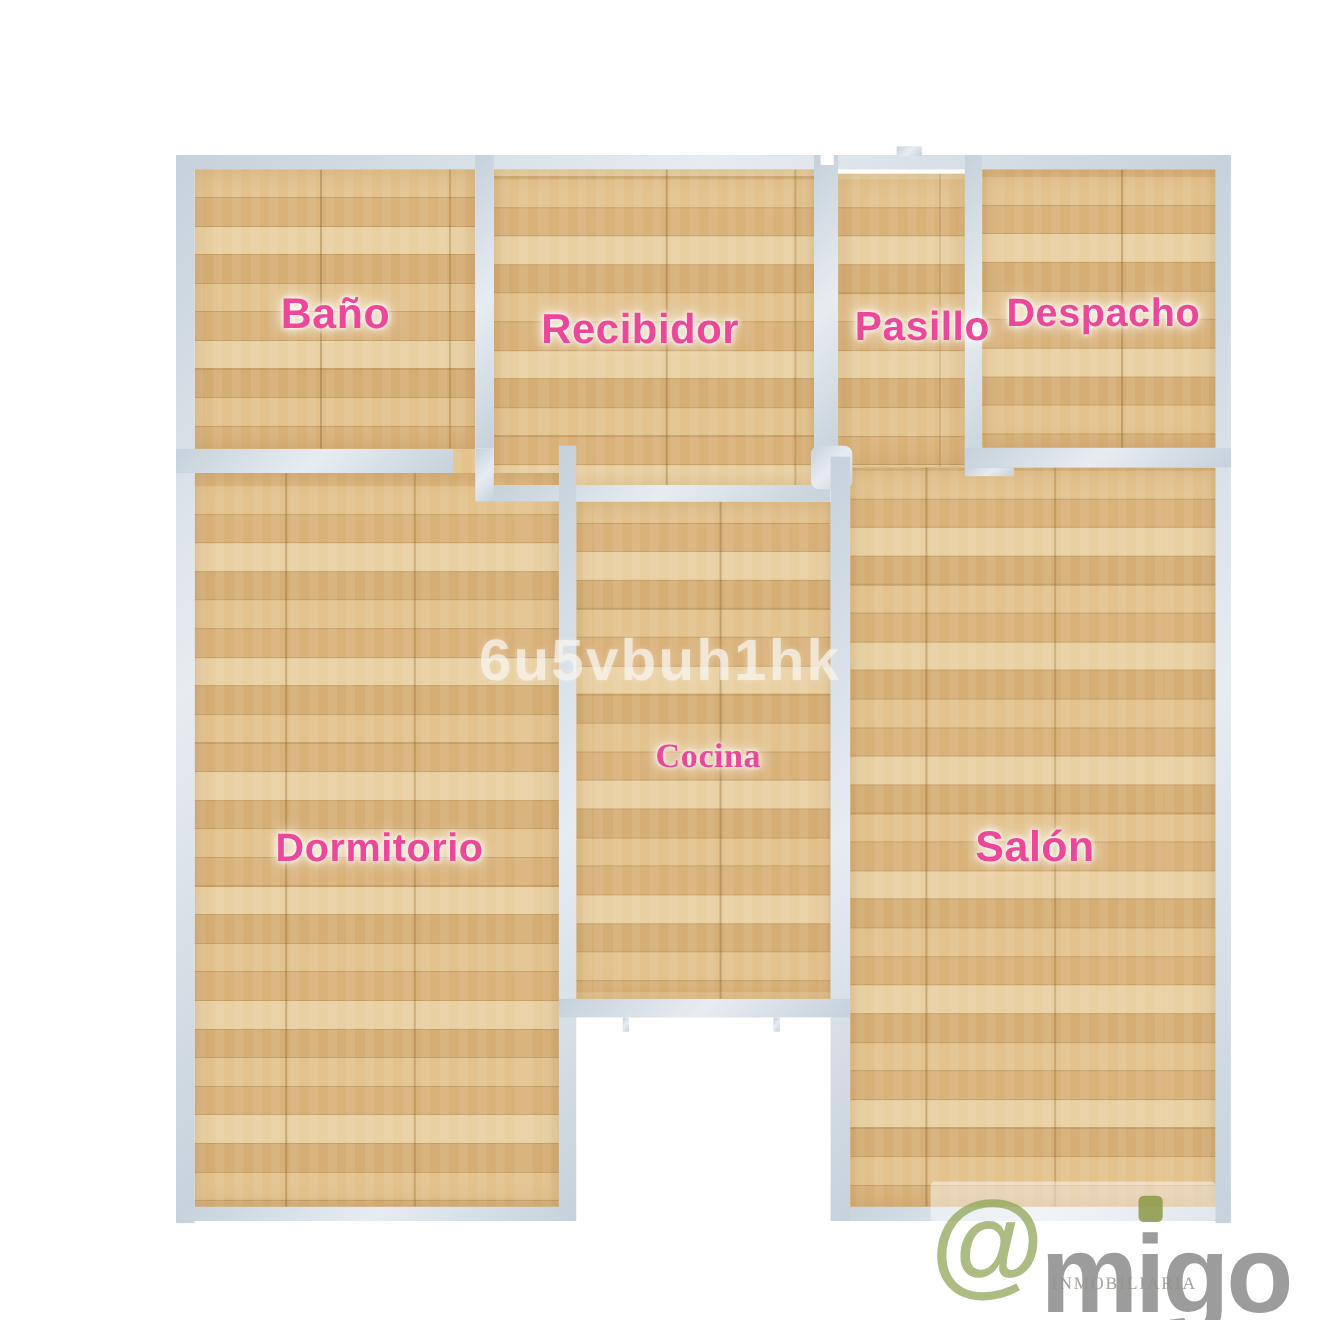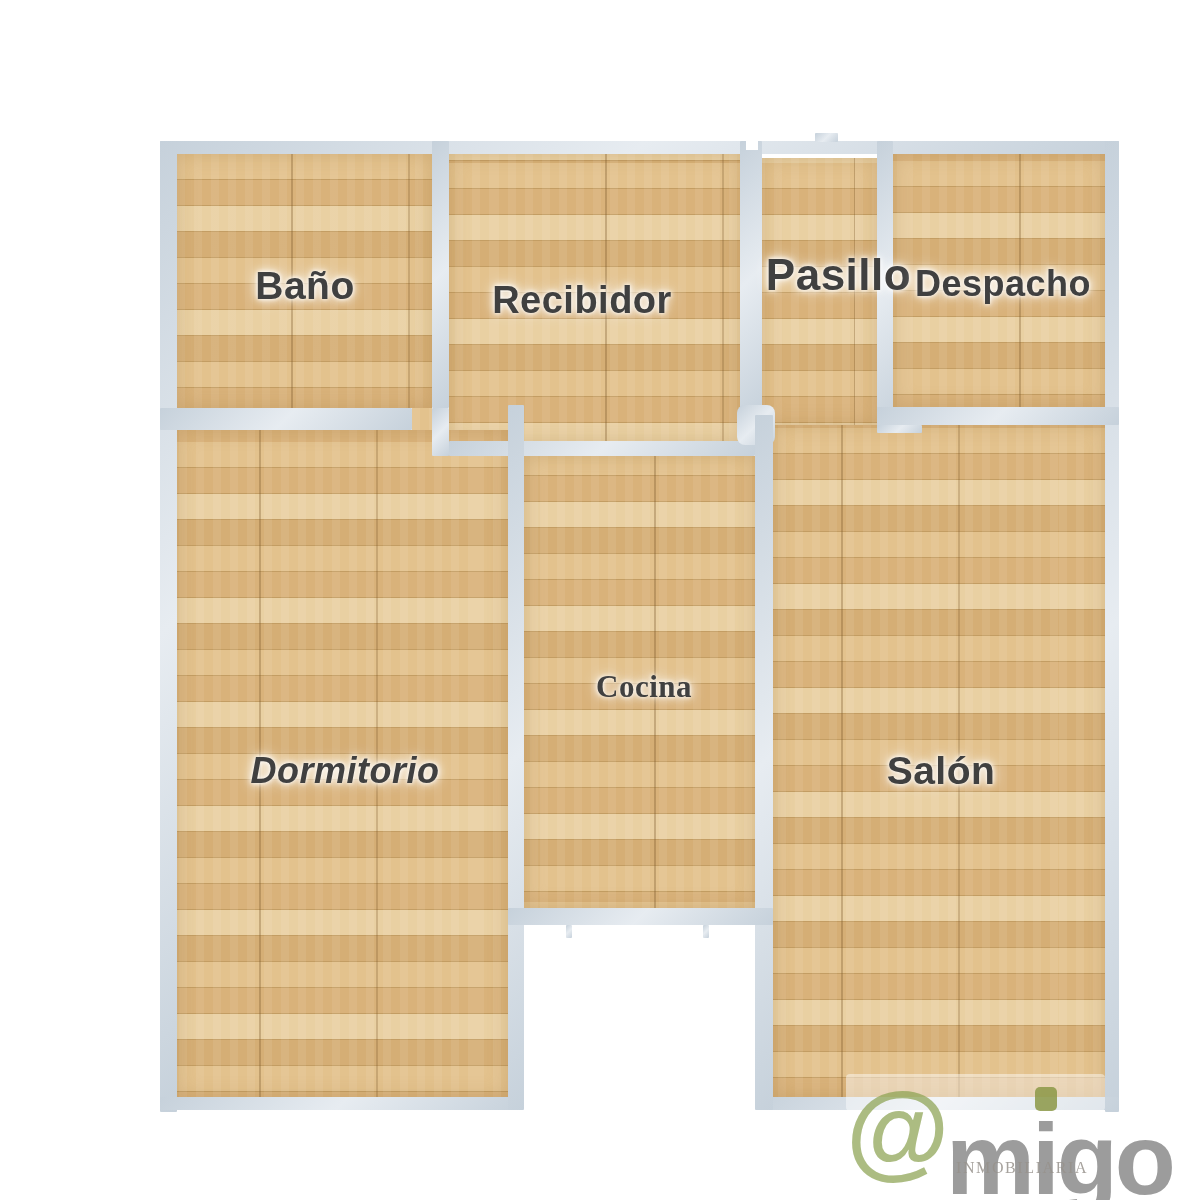--- a/index.html
+++ b/index.html
@@ -33,21 +33,21 @@
   }
   .wall.blob{border-radius:8px;}
   .whitecut{position:absolute;background:#ffffff;}
 
   
   .room-label{
     position:absolute;
     transform:translate(-50%,-50%);
     font-weight:700;
     font-size:37px;
-    color:#404040;
+    color:#ec4899;
     white-space:nowrap;
     text-shadow:0 0 4px #fff,0 0 9px rgba(255,255,255,0.95),0 0 16px rgba(255,255,255,0.9);
     letter-spacing:0.5px;
   }
 
   
   .watermark{
     position:absolute;
     transform:translate(-50%,-50%);
     font-weight:700;
@@ -121,26 +121,27 @@
   <div class="wall" style="left:877px;top:425px;width:45px;height:8px;"></div>
   <div class="wall" style="left:508px;top:908px;width:265px;height:17px;"></div>
 
   <div class="wall" style="left:566px;top:925px;width:6px;height:13px;"></div>
   <div class="wall" style="left:703px;top:925px;width:6px;height:13px;"></div>
   <div class="wall" style="left:815px;top:133px;width:23px;height:9px;"></div>
   <div class="whitecut" style="left:746px;top:141px;width:12px;height:9px;"></div>
 
   <span class="room-label" style="left:305px;top:286px;font-size:39px;">Baño</span>
   <span class="room-label" style="left:582px;top:300px;font-size:38px;">Recibidor</span>
-  <span class="room-label" style="left:822px;top:275px;font-size:44px;padding-left:33px;">Pasillo</span>
+  <span class="room-label" style="left:822px;top:297px;font-size:37px;padding-left:33px;">Pasillo</span>
   <span class="room-label" style="left:1003px;top:284px;font-size:36px;">Despacho</span>
-  <span class="room-label" style="left:345px;top:771px;font-size:36px;font-style:italic;">Dormitorio</span>
+  <span class="room-label" style="left:345px;top:771px;font-size:36px;">Dormitorio</span>
   <span class="room-label" style="left:644px;top:687px;font-size:31px;font-family:Liberation Serif, serif;">Cocina</span>
   <span class="room-label" style="left:941px;top:771px;font-size:39px;text-align:center;">Salón</span>
 
+  <span class="watermark" style="left:600px;top:601px;">6u5vbuh1hk</span>
 
   <div class="logo-backdrop"></div>
   <span class="logo-at">@</span>
   <span class="logo-brand">migo</span>
   <div class="logo-i-dot"></div>
   <span class="logo-tagline">INMOBILIARIA</span>
 
 </div>
 
 </body></html>

